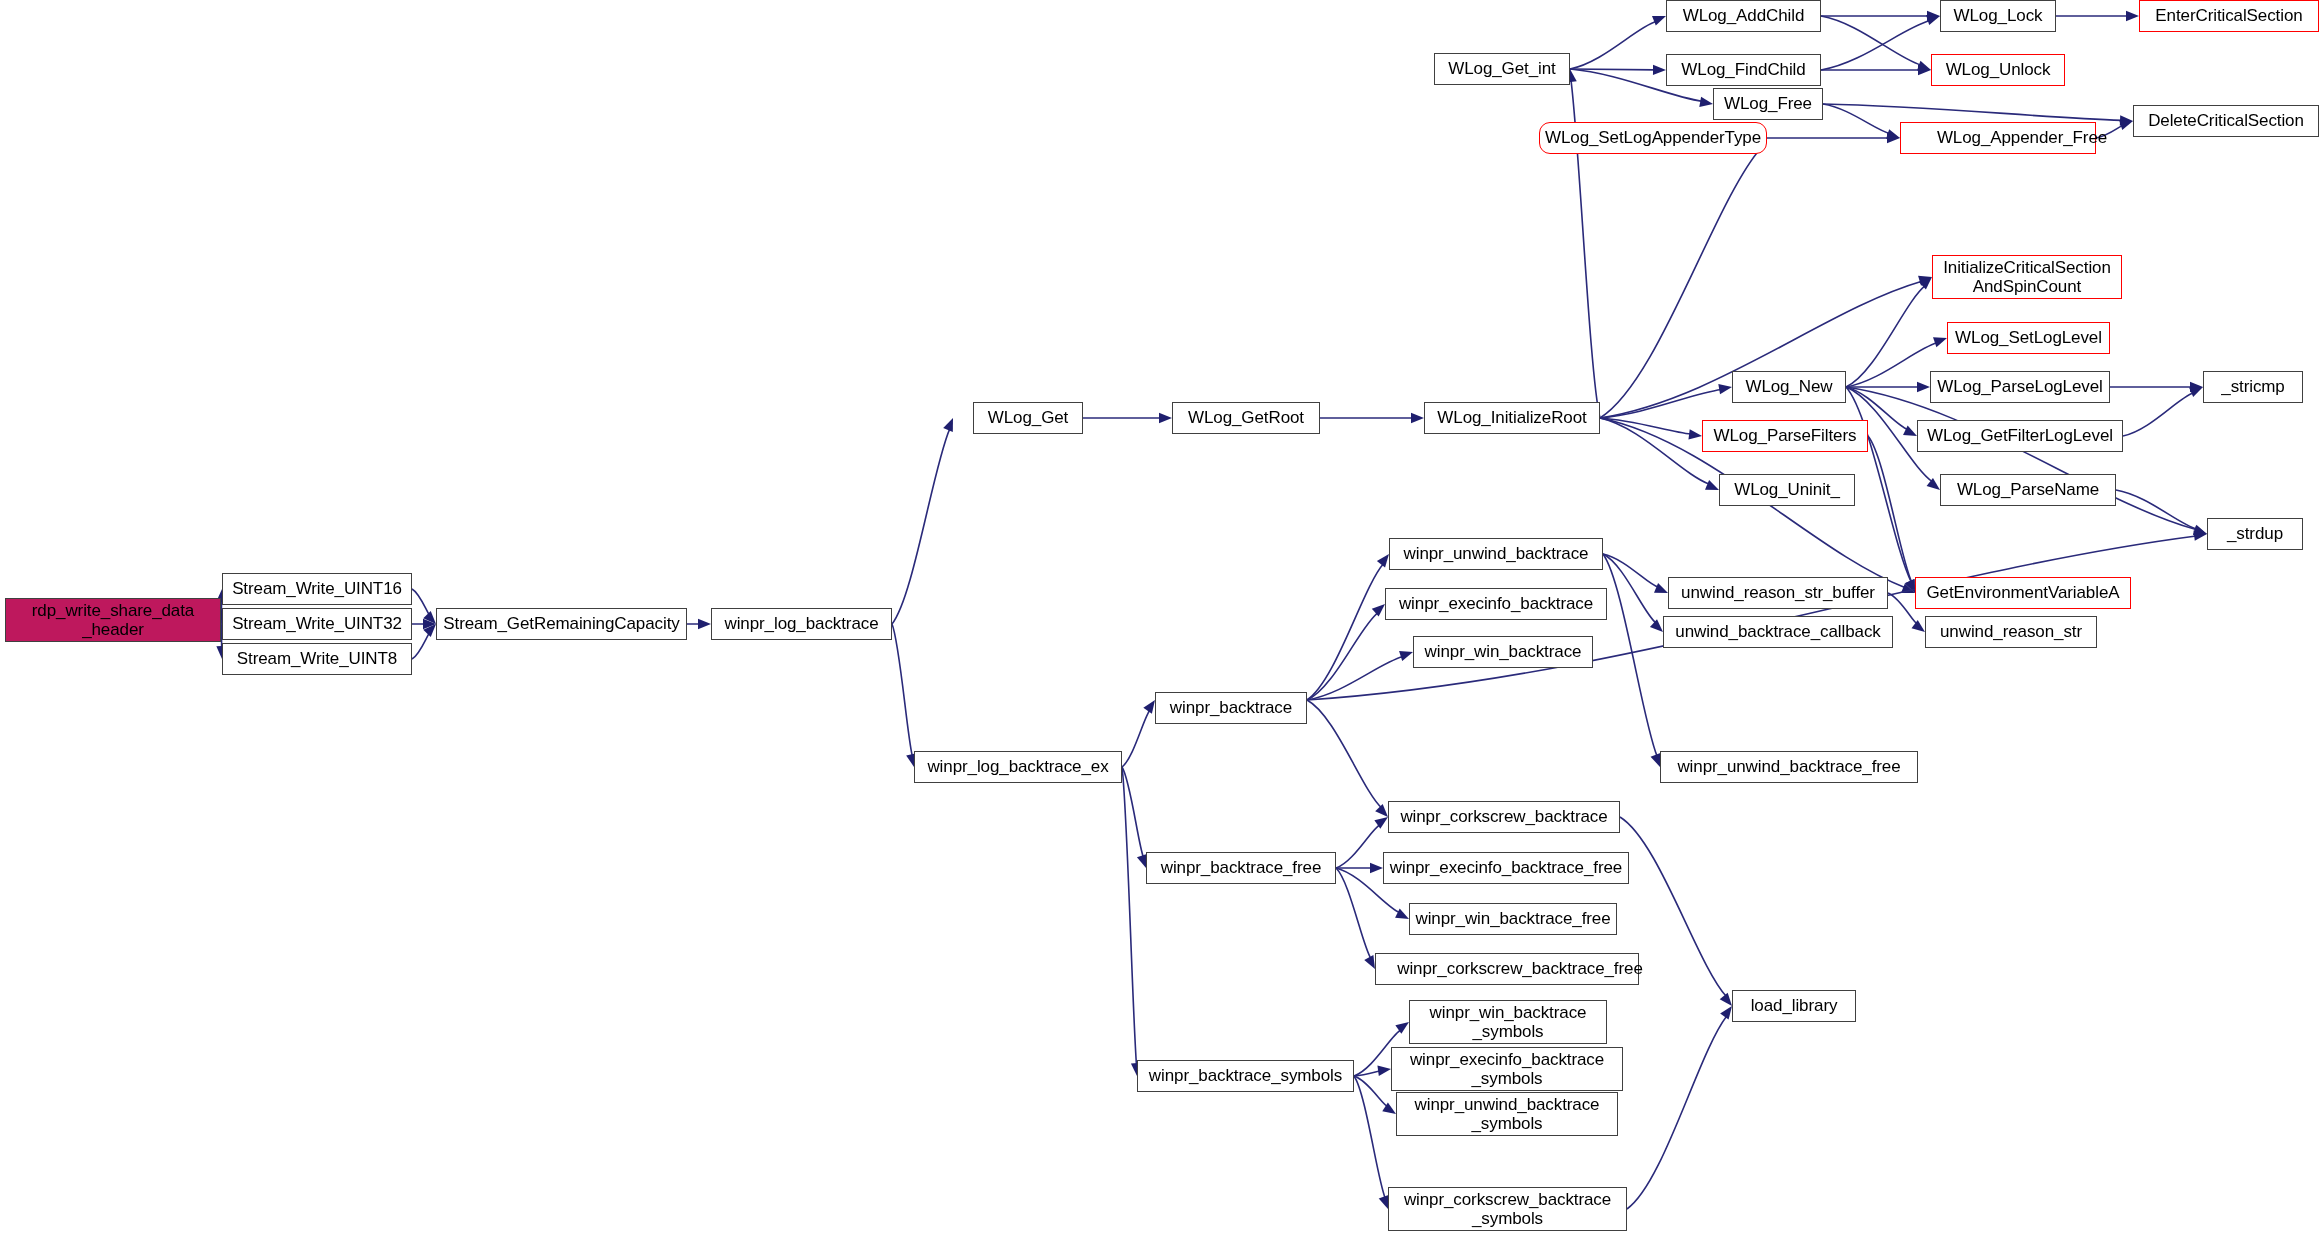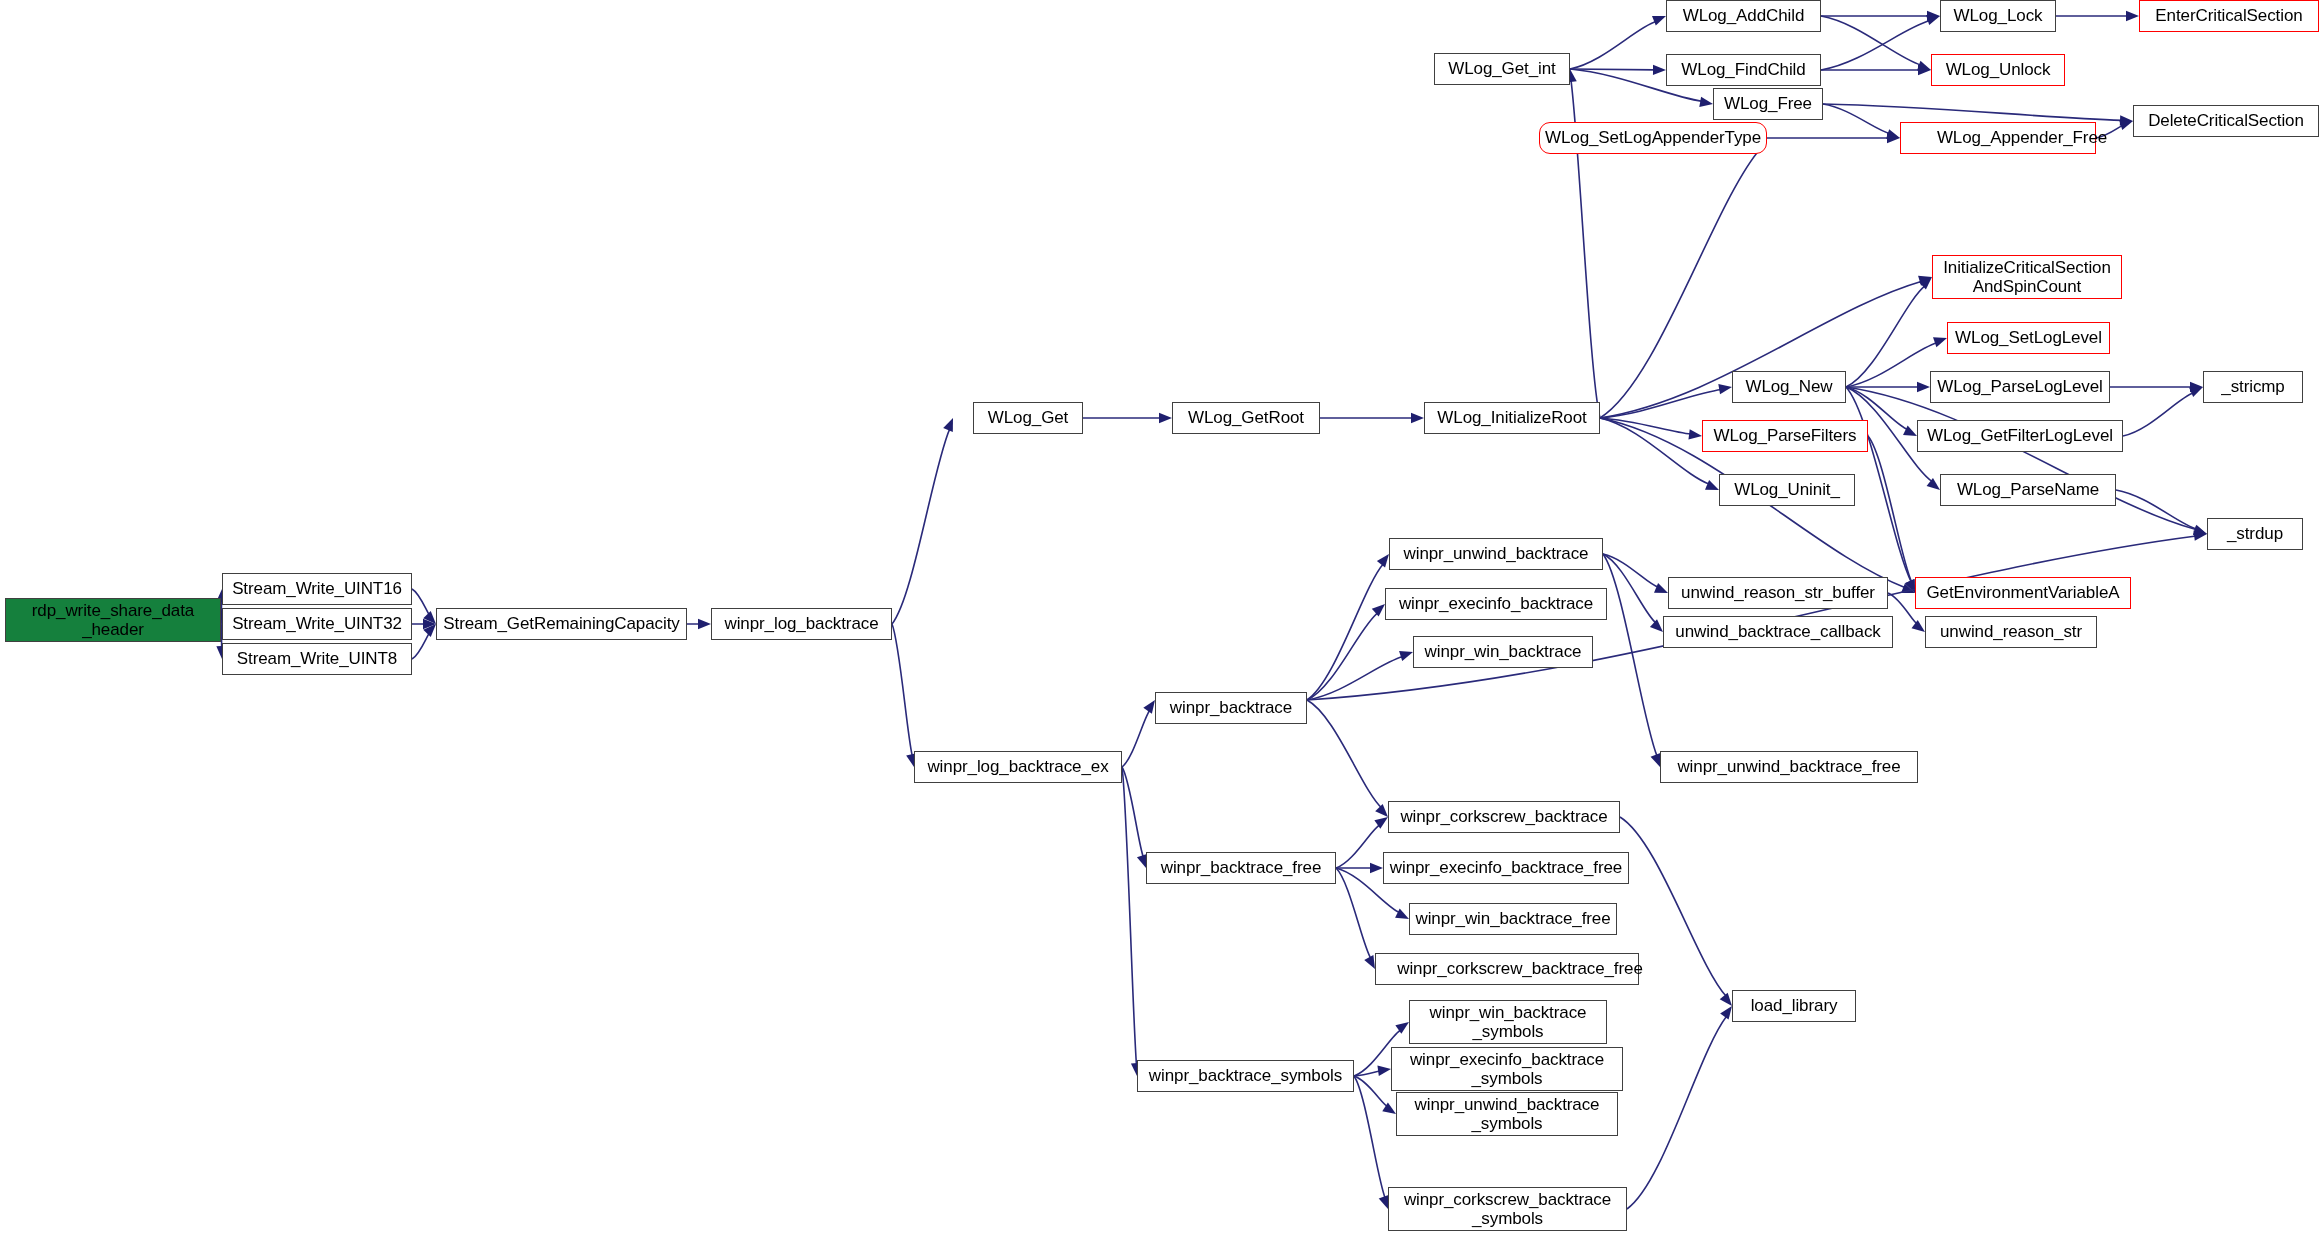--- a/index.html
+++ b/index.html
@@ -3,21 +3,21 @@
 <meta charset="utf-8">
 <style>
   html,body{margin:0;padding:0;background:#ffffff;}
   #canvas{position:relative;width:2324px;height:1253px;background:#ffffff;
           font-family:"Liberation Sans", sans-serif;overflow:hidden;}
   .node{position:absolute;box-sizing:border-box;background:#ffffff;
         border:1px solid #404040;display:flex;align-items:center;justify-content:center;
         text-align:center;font-size:17px;color:#000000;line-height:1.12;
         white-space:pre-line;letter-spacing:-0.1px;}
   .node.red{border:1.5px solid #ff0000;}
-  .node.current{background:#15803d;border:1px solid #404040;}
+  .node.current{background:#be185d;border:1px solid #404040;}
   svg#edges{position:absolute;left:0;top:0;width:2324px;height:1253px;pointer-events:none;}
   svg#edges path{fill:none;stroke:#2a2a7a;stroke-width:1.6px;}
   svg#edges polygon{fill:#1f1f6e;stroke:none;}
 </style>
 </head>
 <body>
 
 <div id="canvas">
   <svg id="edges" viewBox="0 0 2324 1253" xmlns="http://www.w3.org/2000/svg">
       <path d="M 221 620 C 221.35 616.0319999999999 221.68 596.0680000000001 221.64534576587945 599.9942812577367"></path>

